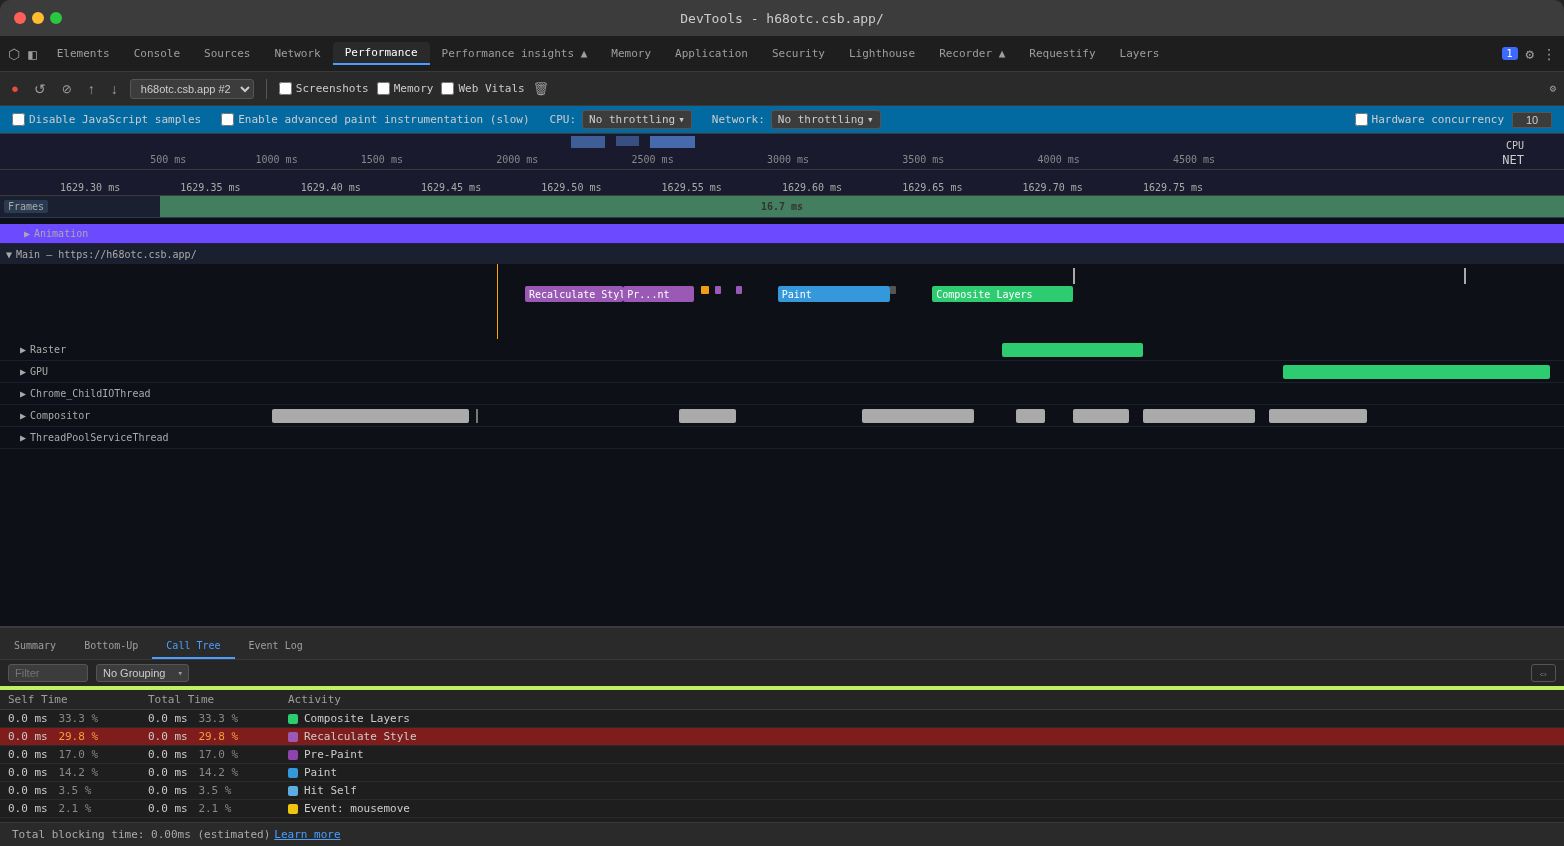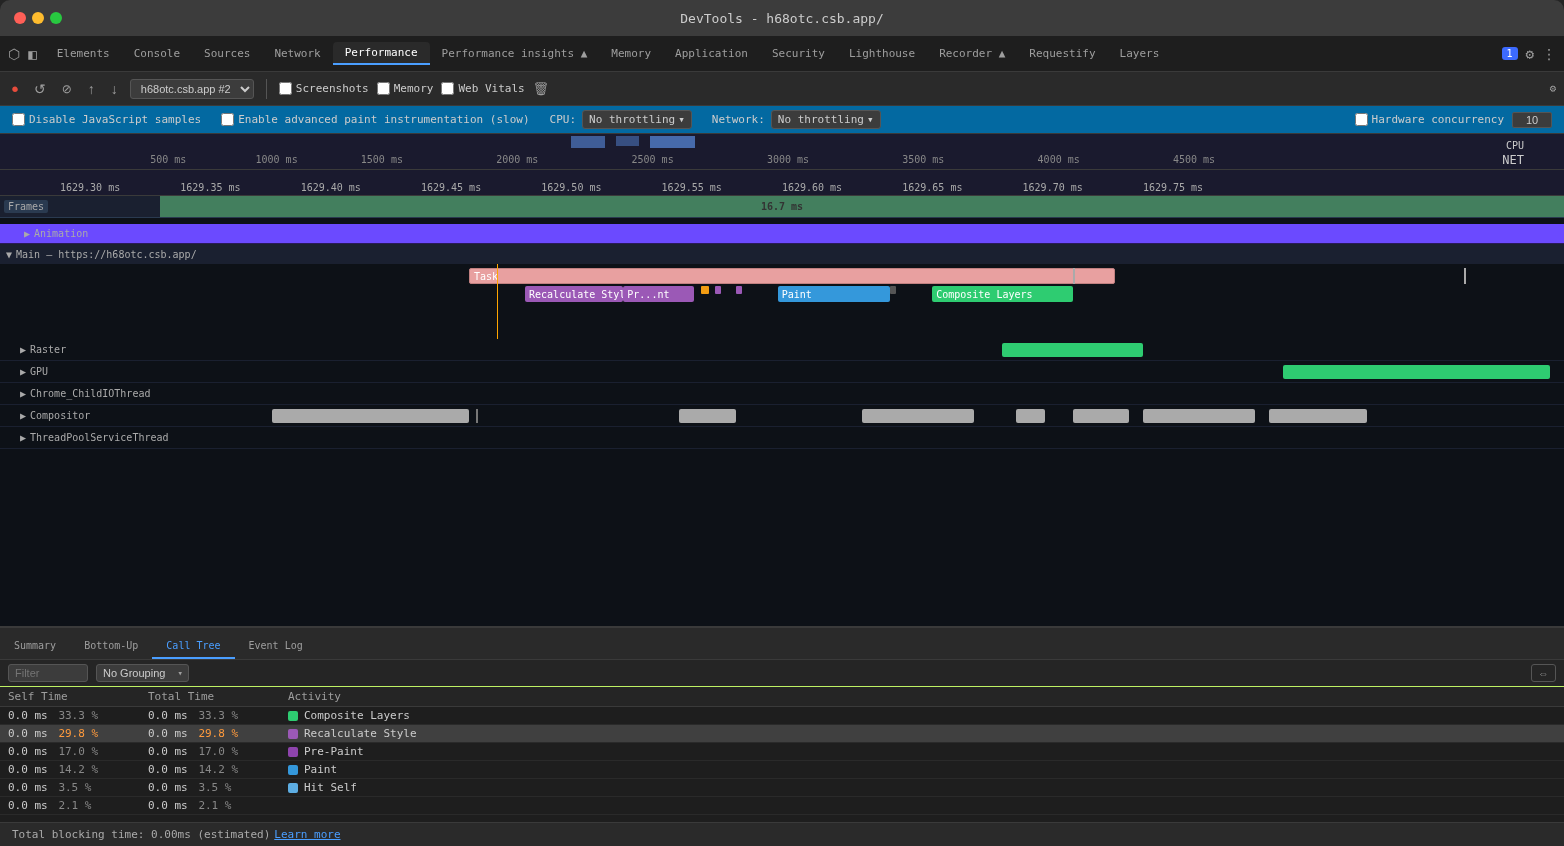--- a/index.html
+++ b/index.html
@@ -264,21 +264,21 @@
       color: #4a9eff;
       border-bottom: 2px solid #4a9eff;
     }
 
     
     .filter-bar {
       display: flex;
       align-items: center;
       padding: 4px 8px;
       gap: 8px;
-      border-bottom: 1px solid #bef264;
+      border-bottom: 4px solid #bef264;
       background: #252525;
     }
     .filter-input {
       background: #3c3c3c;
       border: 1px solid #555;
       color: #ccc;
       font-size: 11px;
       padding: 2px 6px;
       border-radius: 3px;
       width: 80px;
@@ -520,21 +520,20 @@
     <div class="main-header">
       <span class="arrow">▼</span>
       <span>Main — https://h68otc.csb.app/</span>
     </div>
 
     <div class="task-area" style="height:75px;position:relative;background:#0d1117;">
       <div style="position:absolute;left:160px;right:0;top:0;bottom:0;">
 
         <div class="cursor-line" style="left:24%;"></div>
 
-        <div class="task-bar" style="background:#e8a0a0;left:22%;width:46%;top:4px;border:1px solid #c08080;">Task</div>
 
         <div class="task-bar" style="background:#9b59b6;left:26%;width:7%;top:22px;">Recalculate Style</div>
         <div class="task-bar" style="background:#9b59b6;left:33%;width:5%;top:22px;">Pr...nt</div>
 
         <div style="position:absolute;left:38.5%;width:8px;height:8px;background:#f39c12;top:22px;border-radius:1px;"></div>
         <div style="position:absolute;left:39.5%;width:6px;height:8px;background:#9b59b6;top:22px;border-radius:1px;"></div>
         <div style="position:absolute;left:41%;width:6px;height:8px;background:#9b59b6;top:22px;border-radius:1px;"></div>
         <div class="task-bar" style="background:#3498db;left:44%;width:8%;top:22px;">Paint</div>
 
         <div style="position:absolute;left:52%;width:6px;height:8px;background:#555;top:22px;border-radius:1px;"></div>
@@ -637,21 +636,21 @@
         <div class="col-total">
           <span class="time-val">0.0 ms</span>
           <span class="time-pct">33.3 %</span>
         </div>
         <div class="col-activity activity-cell">
           <div class="color-dot" style="background:#2ecc71;"></div>
           <span>Composite Layers</span>
         </div>
       </div>
 
-      <div class="table-row" style="background:#404040;">
+      <div class="table-row" style="background:#7f1d1d;">
         <div class="col-self">
           <span class="time-val">0.0 ms</span>
           <span class="time-pct highlight">29.8 %</span>
         </div>
         <div class="col-total">
           <span class="time-val">0.0 ms</span>
           <span class="time-pct highlight">29.8 %</span>
         </div>
         <div class="col-activity activity-cell">
           <div class="color-dot" style="background:#9b59b6;"></div>
@@ -706,20 +705,24 @@
 
       <div class="table-row">
         <div class="col-self">
           <span class="time-val">0.0 ms</span>
           <span class="time-pct">2.1 %</span>
         </div>
         <div class="col-total">
           <span class="time-val">0.0 ms</span>
           <span class="time-pct">2.1 %</span>
         </div>
+        <div class="col-activity activity-cell">
+          <div class="color-dot" style="background:#f1c40f;"></div>
+          <span>Event: mousemove</span>
+        </div>
       </div>
     </div>
 
     <div class="status-bar" style="margin-top:auto;">
       <span>Total blocking time: 0.00ms (estimated)</span>
       <a class="status-link">Learn more</a>
     </div>
   </div>
 </div>
 

